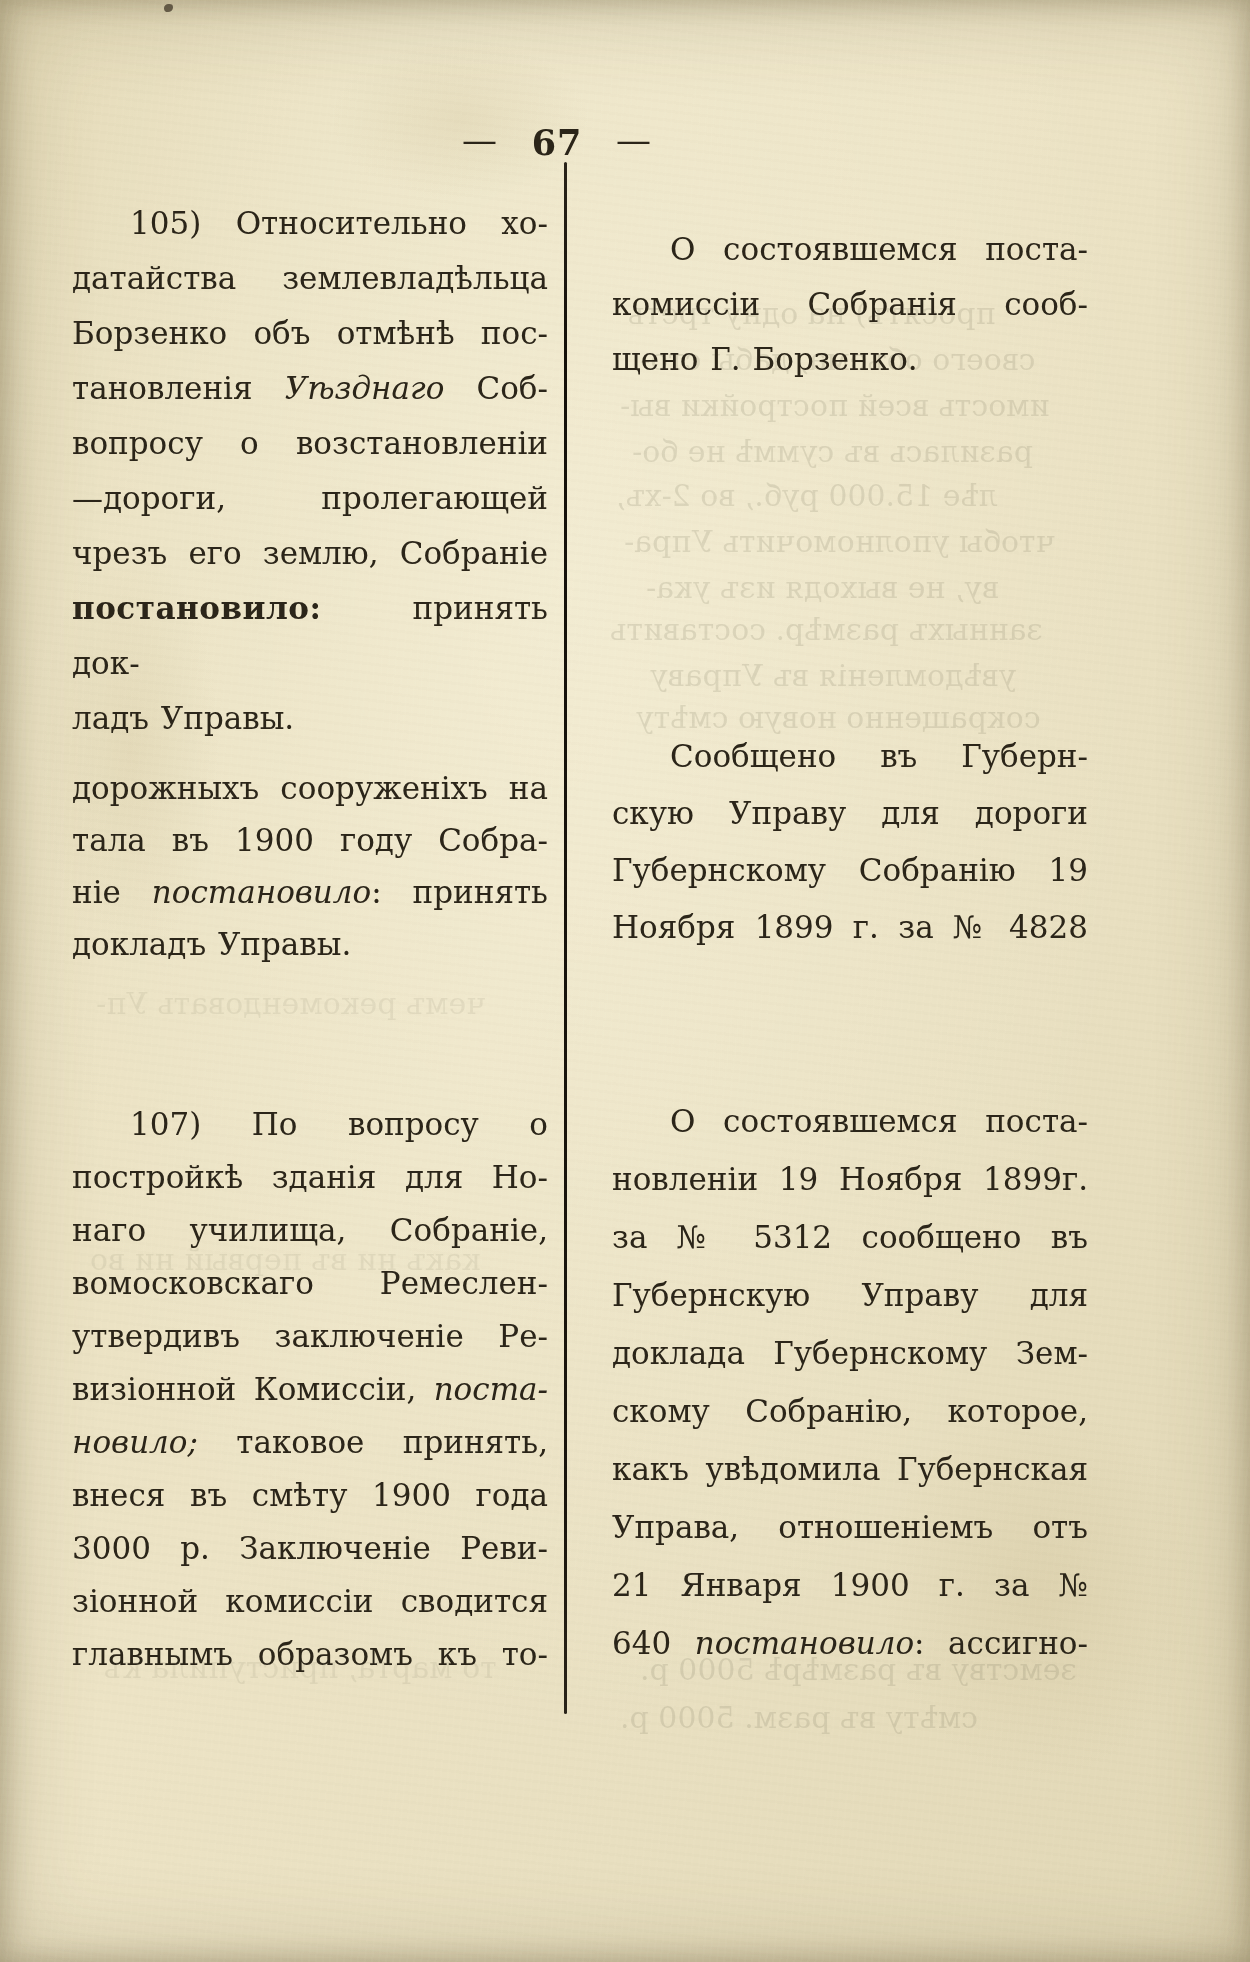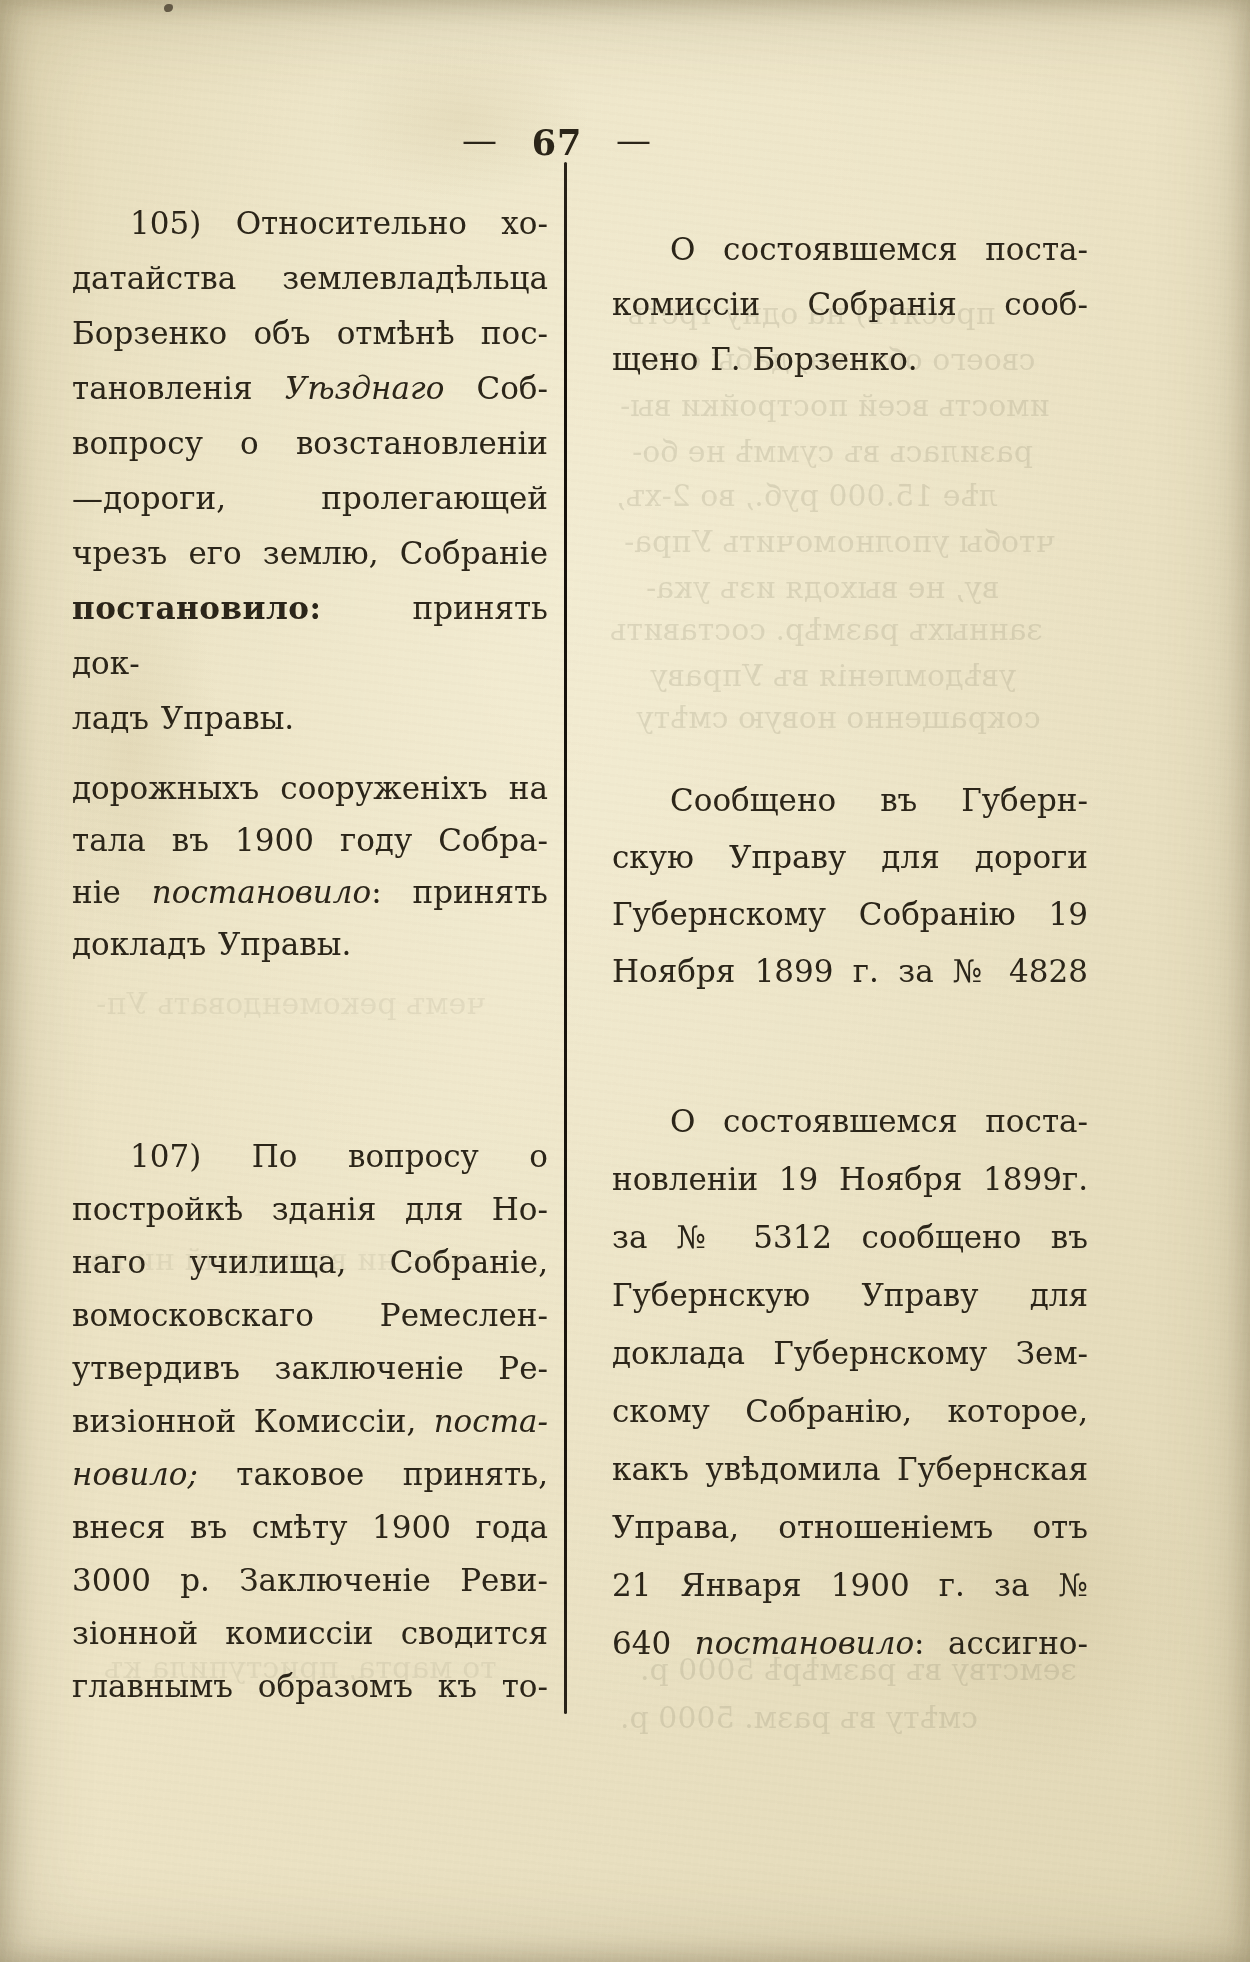--- a/index.html
+++ b/index.html
@@ -31,23 +31,23 @@
     position:absolute;left:564px;top:162px;width:3px;height:1552px;
     background:linear-gradient(#2a241a,#14100a 12%,#1a150d 88%,#2a241a);
     border-radius:2px;
   }
   .col{position:absolute;width:476px;font-size:31px;}
   .col-left{left:72px;}
   .col-right{left:612px;}
   .para{position:absolute;left:0;width:476px;}
   .p105{top:196px;line-height:55px;}
   .p106{top:762px;line-height:52px;}
-  .p107{top:1130px;line-height:53px;}
+  .p107{top:1098px;line-height:53px;}
   .r1{top:222px;line-height:55px;}
-  .r2{top:772px;line-height:57px;}
+  .r2{top:728px;line-height:57px;}
   .r3{top:1092px;line-height:58px;}
   .line{text-align:justify;word-spacing:2px;}
   .line.just{text-align-last:justify;}
   .line.indent{text-indent:58px;}
   .b{font-weight:bold;letter-spacing:.5px;}
   .i{font-style:italic;}
   
   .bt{
     position:absolute;transform:scaleX(-1);
     color:#6d6a52;opacity:.16;filter:blur(0.7px);

